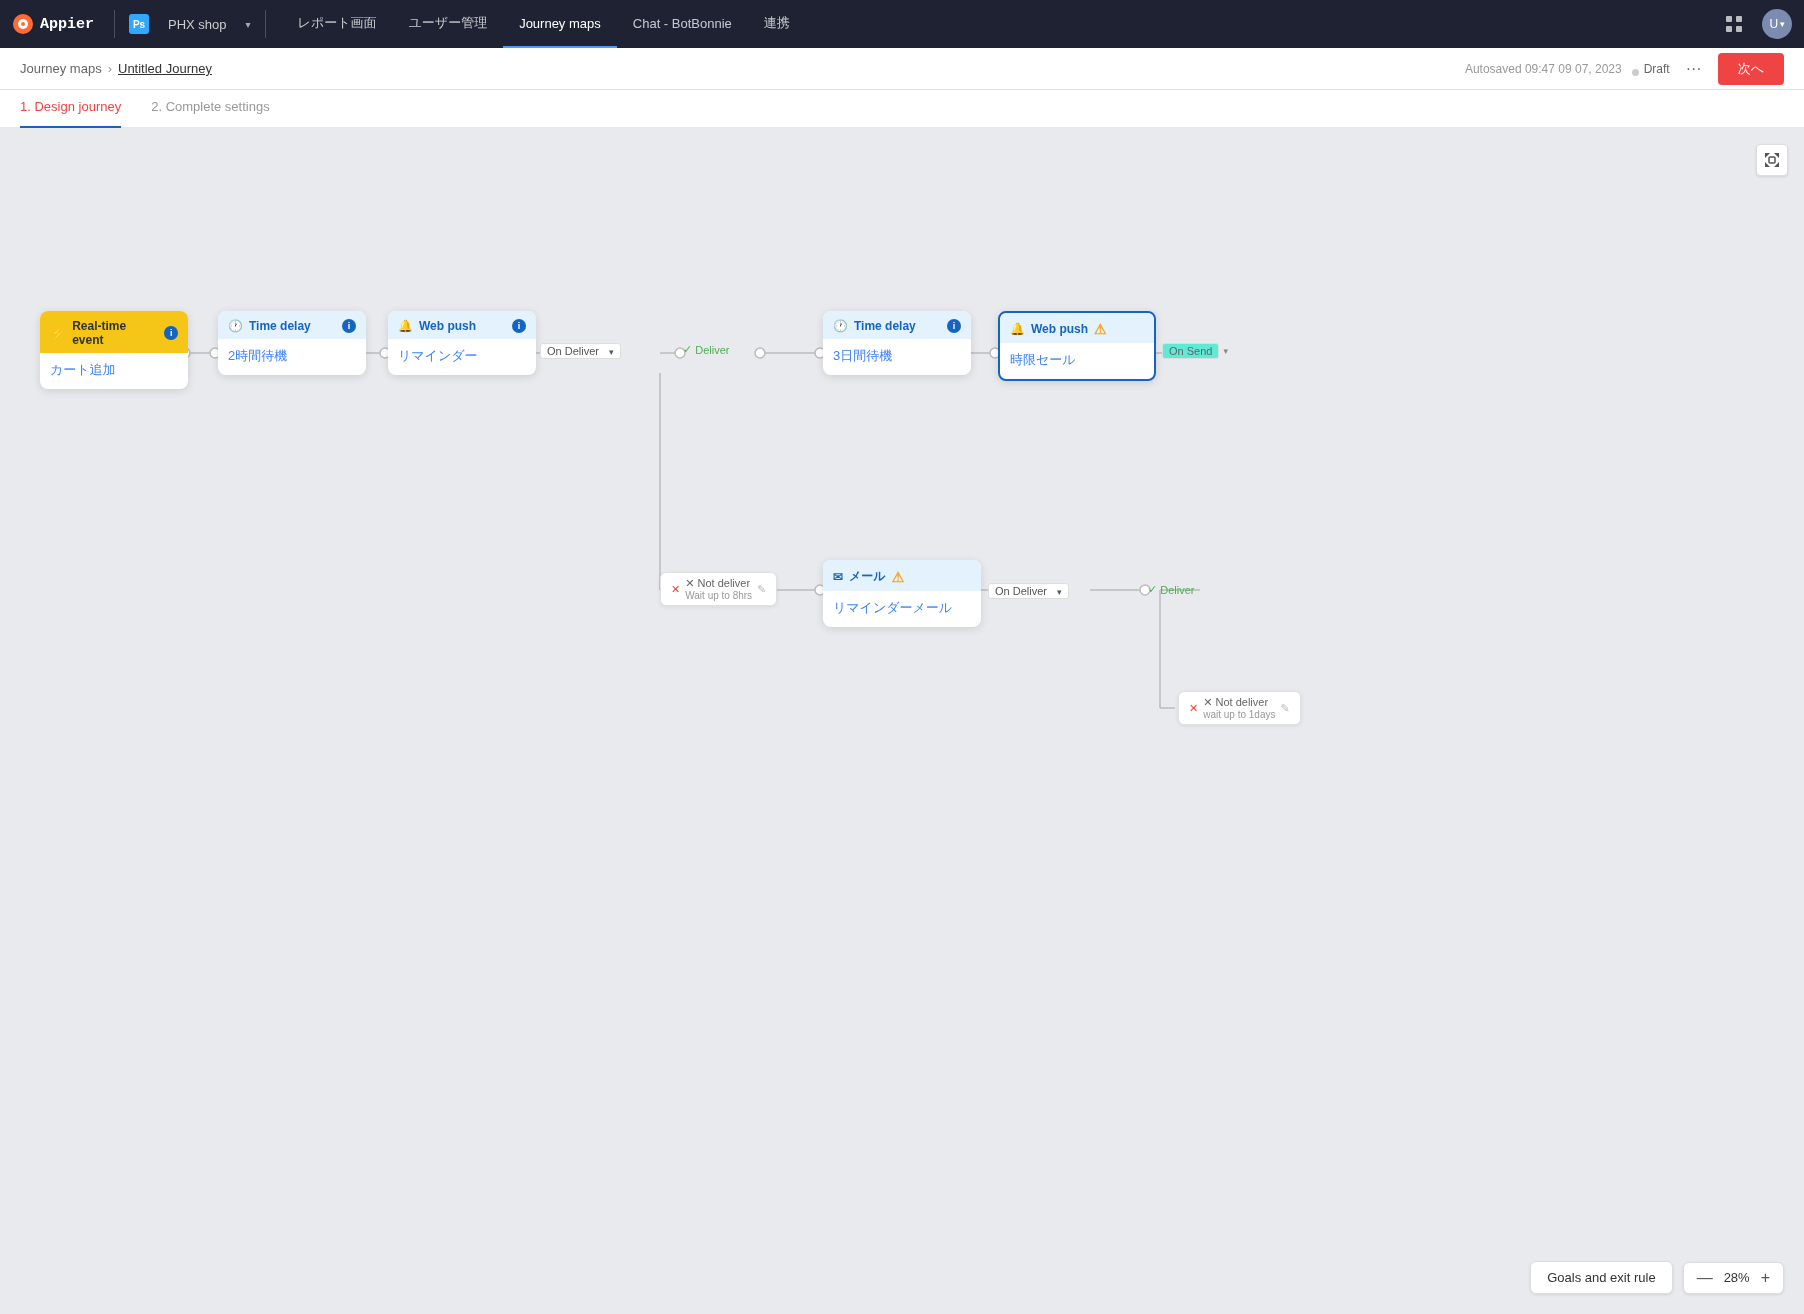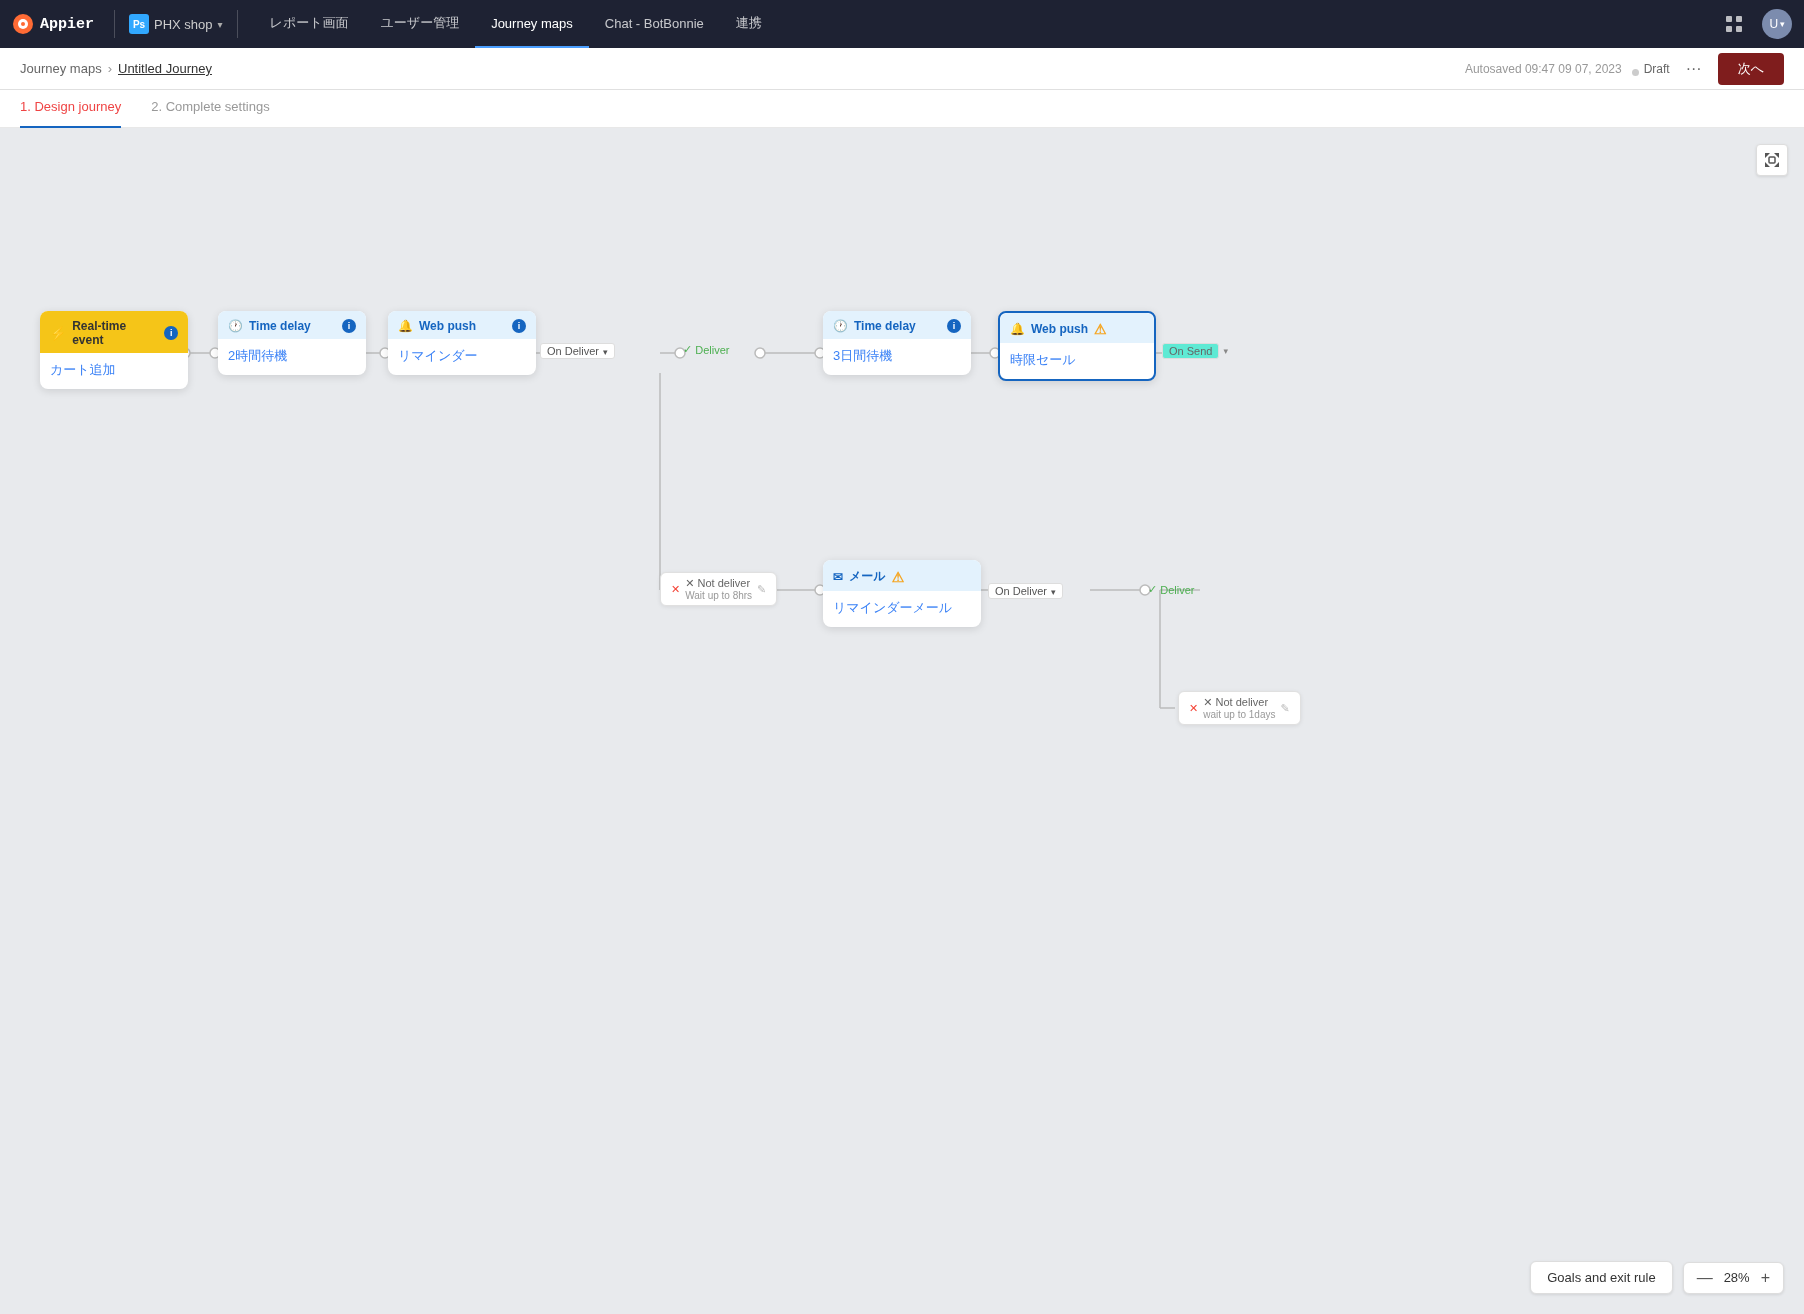--- a/index.html
+++ b/index.html
@@ -8,21 +8,21 @@
     
     .topnav {
       display: flex; align-items: center; height: 48px;
       background: #1e2233; color: #fff; padding: 0 12px;
       gap: 0;
     }
     .topnav-logo { margin-right: 16px; display: flex; align-items: center; gap: 6px; font-family: Liberation Mono, monospace; }
     .topnav-logo svg { width: 22px; height: 22px; }
     .topnav-logo-text { color: #fff; font-weight: 700; font-size: 15px; }
     .topnav-divider { width: 1px; height: 28px; background: rgba(255,255,255,0.2); margin: 0 4px; }
-    .topnav-workspace { display: flex; align-items: center; gap: 5px; padding: 4px 10px; color: #ccc; font-size: 13px; cursor: pointer; }
+    .topnav-workspace { display: flex; align-items: center; gap: 19px; padding: 4px 10px; color: #ccc; font-size: 13px; cursor: pointer; }
     .nav-items { display: flex; align-items: center; flex: 1; margin-left: 12px; }
     .nav-item { padding: 0 16px; height: 48px; display: flex; align-items: center; color: rgba(255,255,255,0.75); font-size: 13px; cursor: pointer; border-bottom: 2px solid transparent; }
     .nav-item.active { color: #fff; border-bottom: 2px solid #4a9eff; }
     .topnav-right { margin-left: auto; display: flex; align-items: center; gap: 12px; }
     .topnav-icon-btn { width: 32px; height: 32px; display: flex; align-items: center; justify-content: center; color: rgba(255,255,255,0.7); cursor: pointer; border-radius: 4px; }
     .topnav-avatar { width: 30px; height: 30px; border-radius: 50%; background: #7c8cae; display: flex; align-items: center; justify-content: center; color: #fff; font-size: 12px; cursor: pointer; }
 
     
     .subheader {
       display: flex; align-items: center; height: 42px;
@@ -31,21 +31,21 @@
     }
     .breadcrumb { display: flex; align-items: center; gap: 6px; font-size: 13px; color: #666; }
     .breadcrumb-link { color: #666; cursor: pointer; }
     .breadcrumb-current { color: #333; font-weight: 500; text-decoration: underline; }
     .breadcrumb-sep { color: #999; }
     .subheader-right { margin-left: auto; display: flex; align-items: center; gap: 10px; }
     .status-dot { width: 7px; height: 7px; border-radius: 50%; background: #ccc; display: inline-block; }
     .status-draft { color: #666; font-size: 12px; display: flex; align-items: flex-end; gap: 5px; }
     .autosaved { color: #999; font-size: 12px; }
     .more-btn { width: 28px; height: 28px; display: flex; align-items: center; justify-content: center; color: #666; cursor: pointer; border-radius: 4px; }
-    .next-btn { background: #7f1d1d; color: #fff; border: none; padding: 7px 20px; border-radius: 4px; font-size: 13px; font-weight: 500; cursor: pointer; }
+    .next-btn { background: #ef4444; color: #fff; border: none; padding: 7px 20px; border-radius: 4px; font-size: 13px; font-weight: 500; cursor: pointer; }
 
     
     .steps-bar {
       background: #fff; padding: 0 20px; height: 38px;
       display: flex; align-items: center; gap: 30px;
       border-bottom: 1px solid #e8e8e8;
     }
     .step { font-size: 13px; color: #999; cursor: pointer; padding-bottom: 2px; height: 38px; display: flex; align-items: center; border-bottom: 2px solid transparent; }
     .step.active { color: #ef4444; border-bottom: 2px solid #1565c0; font-weight: 500; }
 
@@ -82,21 +82,21 @@
 
     
     .connector-label {
       position: absolute;
       font-size: 11px;
       color: #666;
       display: flex; align-items: center; gap: 3px;
       white-space: nowrap;
     }
     .connector-label.deliver { color: #4caf50; }
-    .connector-dropdown { background: #fff; border: 1px solid #ddd; border-radius: 3px; padding: 1px 6px; font-size: 11px; color: #555; display: flex; align-items: flex-end; gap: 4px; cursor: pointer; }
+    .connector-dropdown { background: #fff; border: 1px solid #ddd; border-radius: 3px; padding: 1px 6px; font-size: 11px; color: #555; display: flex; align-items: flex-end; gap: 10px; cursor: pointer; }
     .connector-node-small {
       position: absolute;
       background: #fff;
       border: 1px solid #e0e0e0;
       border-radius: 6px;
       padding: 4px 10px;
       font-size: 11px;
       color: #888;
       display: flex; align-items: center; gap: 5px;
       box-shadow: 0 1px 4px rgba(0,0,0,0.08);

